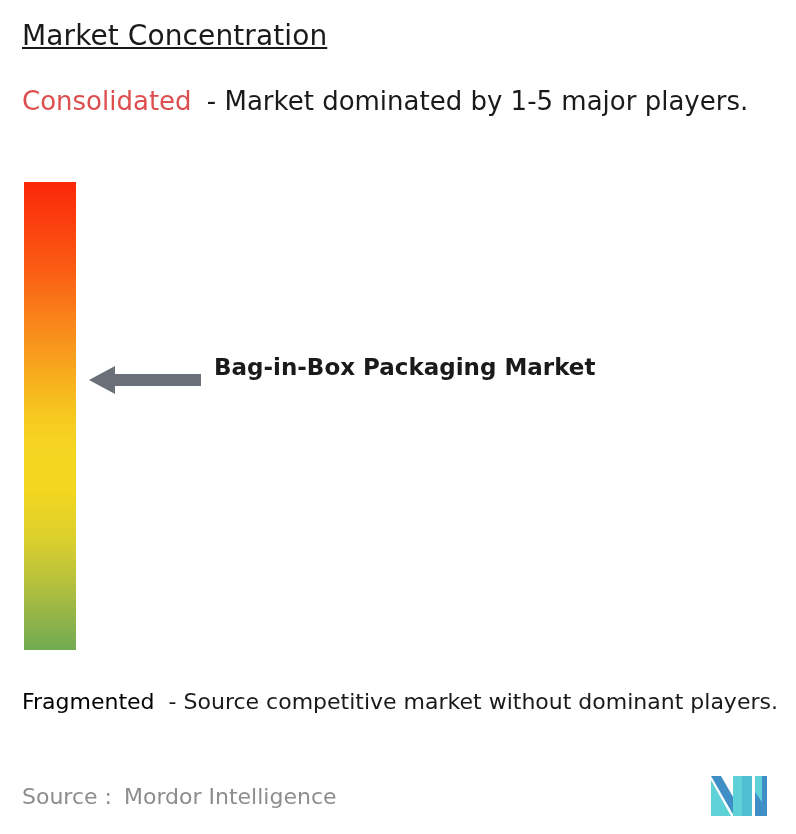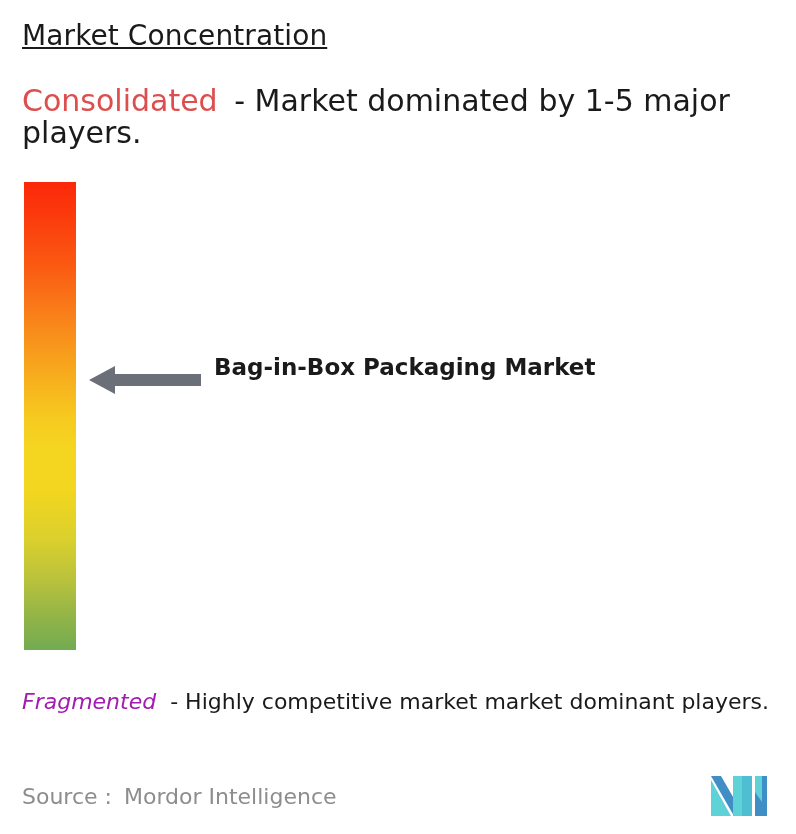--- a/index.html
+++ b/index.html
@@ -36,41 +36,40 @@
     white-space: nowrap;
     text-decoration: underline;
   }
 
   
   .legend-top {
     position: absolute;
     left: 22px;
     top: 85px;
     width: 740px;
-    font-size: 30px;
+    font-size: 26px;
     line-height: 32px;
     color: #1a1a1a;
     font-weight: 400;
   }
   .legend-bottom {
     position: absolute;
     left: 22px;
     top: 686px;
     width: 762px;
     font-size: 22px;
     line-height: 32px;
     color: #1a1a1a;
     font-weight: 400;
   }
   .kw-consolidated {
     color: #dd4e4e;
   }
   .kw-fragmented {
-    color: #a21caf;
-    font-style: italic;
+    color: #000000;
   }
   .kw-gap {
     display: inline-block;
     width: 7px;
   }
 
   
   .gradient-bar {
     position: absolute;
     left: 24px;
@@ -165,21 +164,21 @@
 
   <div class="callout-arrow">
     <svg viewBox="0 0 112 34" xmlns="http://www.w3.org/2000/svg">
       <polygon points="0,17 26,3 26,11 112,11 112,23 26,23 26,31" fill="#6b7078"></polygon>
     </svg>
   </div>
 
   <div class="callout-label">Bag-in-Box Packaging Market</div>
 
   <div class="legend-bottom">
-    <span class="kw-fragmented">Fragmented</span><span class="kw-gap"></span> <span>- Highly competitive market market dominant players.</span>
+    <span class="kw-fragmented">Fragmented</span><span class="kw-gap"></span> <span>- Source competitive market without dominant players.</span>
   </div>
 
   <div class="source-text">
     <span>Source :</span><span class="source-gap"></span> <span>Mordor Intelligence</span>
   </div>
 
   <div class="logo">
     <svg viewBox="0 0 62 48" xmlns="http://www.w3.org/2000/svg">
 
       <polygon points="2,4 12,4 35,44 25,44" fill="#3f8fc6"></polygon>

